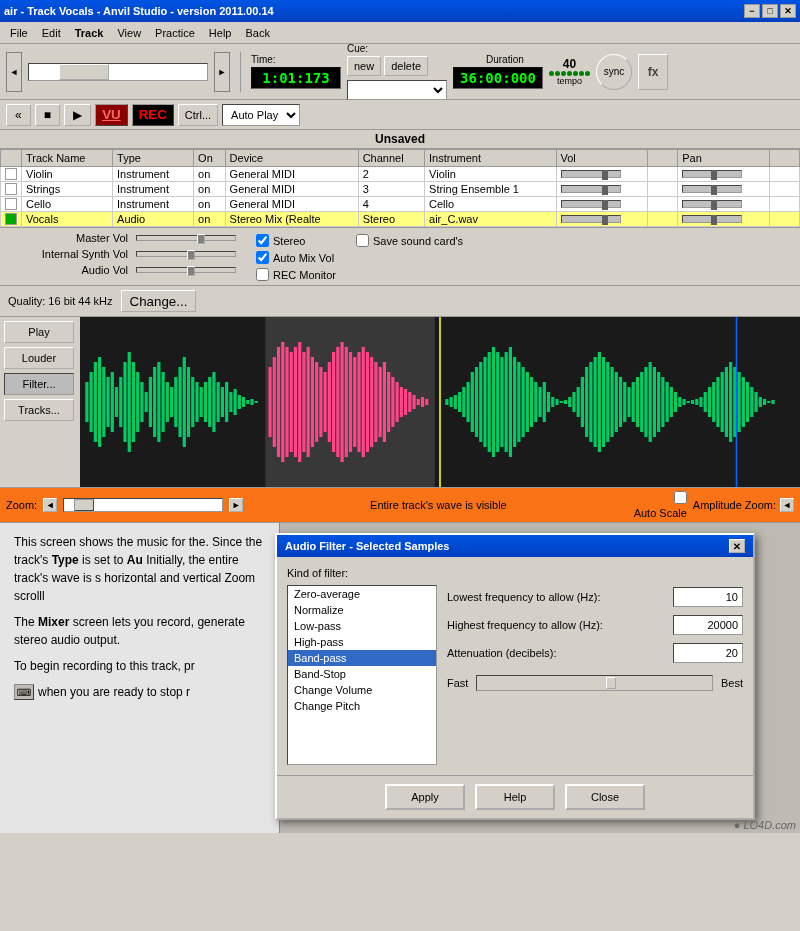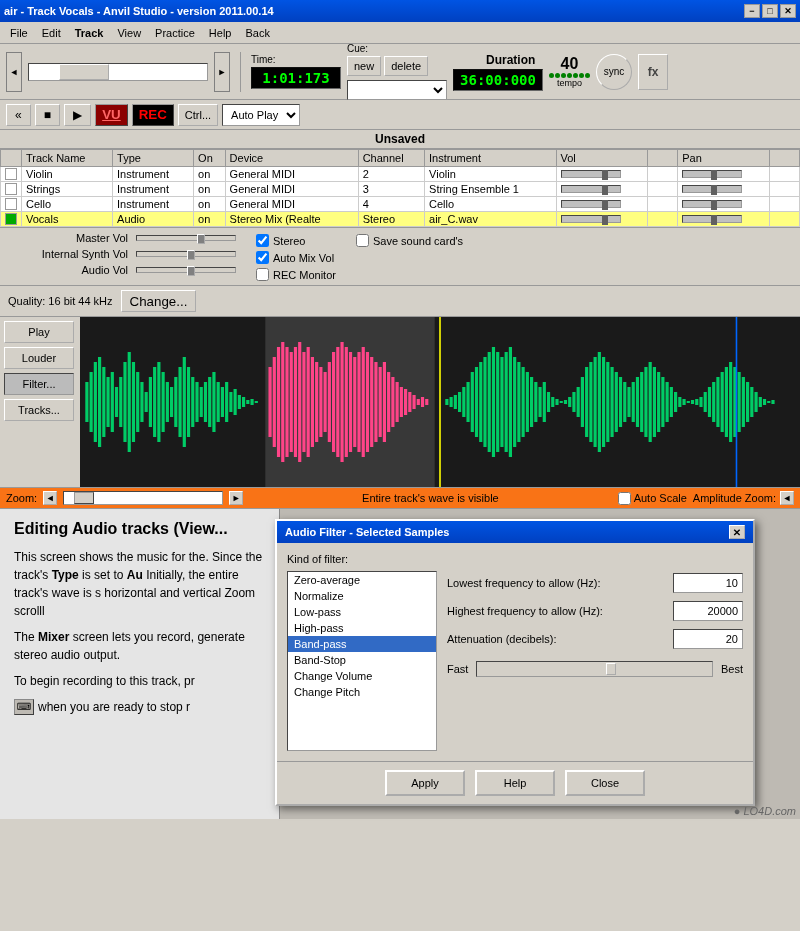--- a/index.html
+++ b/index.html
@@ -115,21 +115,21 @@
       padding: 2px 6px;
       border: 1px inset #666;
       width: 90px;
       text-align: center;
     }
 
     .tempo-group {
       display: flex; flex-direction: column; align-items: center;
     }
     .tempo-num {
-      font-size: 16px; font-weight: bold;
+      font-size: 12px; font-weight: bold;
       color: #000;
     }
     .tempo-label { font-size: 9px; }
     .tempo-dots {
       display: flex; gap: 1px;
     }
     .tempo-dot {
       width: 5px; height: 5px;
       background: #008000;
       border-radius: 50%;
@@ -320,21 +320,21 @@
     }
     .zoom-arrow {
       width: 14px; height: 14px;
       background: #d4d0c8;
       border: 1px outset #fff;
       display: flex; align-items: center; justify-content: center;
       cursor: pointer; font-size: 9px;
     }
     .zoom-text { font-size: 11px; flex: 1; text-align: center; }
     .checkbox-label {
-      display: flex; align-items: flex-start; gap: 3px;
+      display: flex; align-items: flex-end; gap: 3px; flex-direction: column;
     }
     .amplitude-zoom {
       display: flex; align-items: center; gap: 4px;
       margin-left: auto;
     }
 
     
     .lower-area {
       display: flex;
       height: 310px;
@@ -551,21 +551,21 @@
   <div class="cue-group">
     <span style="font-size:10px;">Cue:</span>
     <div style="display:flex; gap:3px; align-items:center;">
       <button class="btn-small">new</button>
       <button class="btn-small">delete</button>
     </div>
     <select class="cue-select" style="margin-top:2px;"></select>
   </div>
 
   <div class="duration-group">
-    <span style="font-size:12px; font-weight:bold;padding-left:33px;">Duration</span>
+    <span style="font-size:10px; font-weight:normal;padding-left:33px;">Duration</span>
     <div class="duration-display">36:00:000</div>
   </div>
 
   <div class="tempo-group">
     <span class="tempo-num">40</span>
     <div class="tempo-dots">
       <div class="tempo-dot"></div>
       <div class="tempo-dot"></div>
       <div class="tempo-dot"></div>
       <div class="tempo-dot"></div>
@@ -973,23 +973,20 @@
   </label>
   <span class="amplitude-zoom">
     <span>Amplitude Zoom:</span>
     <div class="zoom-arrow">◄</div>
   </span>
 </div>
 
 <div class="lower-area">
 
   <div class="article-area">
-    <div class="article-title">
-      Editing Audio tracks (View...
-    </div>
     <div class="article-text">
       This screen shows the music for the. Since the track's <span class="bold-text">Type</span> is set to <span class="bold-text">Au</span> Initially, the entire track's wave is s horizontal and vertical Zoom scrolll
     </div>
     <div class="article-text">
       The <span class="bold-text">Mixer</span> screen lets you record, generate stereo audio output.
     </div>
     <div class="article-text">
       To begin recording to this track, pr
     </div>
     <div style="display:flex; align-items:center; gap:4px; margin-top:4px;">

